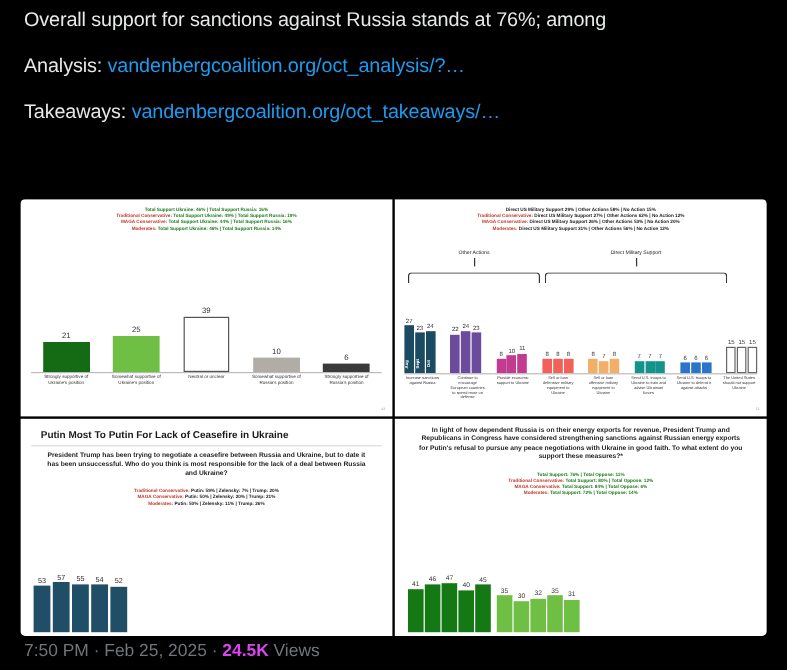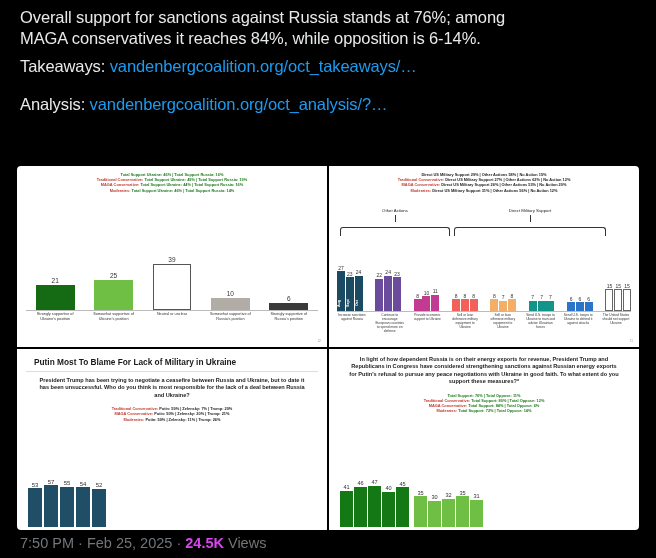--- a/index.html
+++ b/index.html
@@ -13,21 +13,21 @@
 
   
   .tweet-text {
     color: #e7e9ea;
     font-size: 16.5px;
     line-height: 21px;
     padding: 7px 18px 0 20px;
     letter-spacing: -0.1px;
   }
   .tweet-text p { margin-bottom: 17px; }
-  .tweet-text p.tight { margin-bottom: 7px; }
+  .tweet-text p.tight { margin-bottom: 17px; }
   .link { color: #1d9bf0; }
 
   
   .media-card {
     position: absolute;
     left: 17px; top: 166px;
     width: 622px; height: 364px;
     background: #000;
     border-radius: 4px;
     overflow: hidden;
@@ -151,29 +151,28 @@
   .footer b { color: #d946ef; font-weight: bold; }
 </style>
 </head>
 <body>
 
 <div class="post">
 
   <div class="tweet-text">
     <p class="tight">
       <span>Overall support for sanctions against Russia stands at 76%; among</span><br>
-      <span>MAGA conservatives it reaches 84%, while opposition is 6-14%.</span>
+    </p>
+    <p>
+      <span>Analysis:</span>
+      <span class="link">vandenbergcoalition.org/oct_analysis/?…</span>
     </p>
     <p>
       <span>Takeaways:</span>
       <span class="link">vandenbergcoalition.org/oct_takeaways/…</span>
-    </p>
-    <p>
-      <span>Analysis:</span>
-      <span class="link">vandenbergcoalition.org/oct_analysis/?…</span>
     </p>
   </div>
 
   <div class="media-card">
 
     <div class="quad">
       <div class="slide">
         <div class="stats">
           <span class="row"><span class="v-green">Total Support Ukraine: 46% | Total Support Russia: 16%</span></span>
           <span class="row"><span class="lbl-trad">Traditional Conservative:</span>
@@ -374,21 +373,21 @@
               <div class="c2-lab" style="width: 30px;">Send U.S. troops to Ukraine to defend it against attacks</div>
               <div class="c2-lab" style="width: 30px;">The United States should not support Ukraine</div>
             </div>
         </div>
         <div class="page-num">11</div>
       </div>
     </div>
 
     <div class="quad">
       <div class="slide">
-        <div class="slide-title">Putin Most To Blame For Lack of Military in Ukraine</div>
+        <div class="slide-title">Putin Most To Putin For Lack of Ceasefire in Ukraine</div>
         <div class="slide-sub">President Trump has been trying to negotiate a ceasefire between Russia and Ukraine, but to date it has been unsuccessful. Who do you think is most responsible for the lack of a deal between Russia and Ukraine?</div>
         <div class="stats" style="padding-top:7px;">
           <span class="row"><span class="lbl-trad">Traditional Conservative:</span>
             <span class="v-dark">Putin: 59% | Zelensky:  7% | Trump: 20%</span></span>
           <span class="row"><span class="lbl-maga">MAGA Conservative:</span>
             <span class="v-dark">Putin: 50% | Zelensky: 20% | Trump: 21%</span></span>
           <span class="row"><span class="lbl-mod">Moderates:</span>
             <span class="v-dark">Putin: 50% | Zelensky: 11% | Trump: 26%</span></span>
         </div>
         <div class="c3-wrap">

